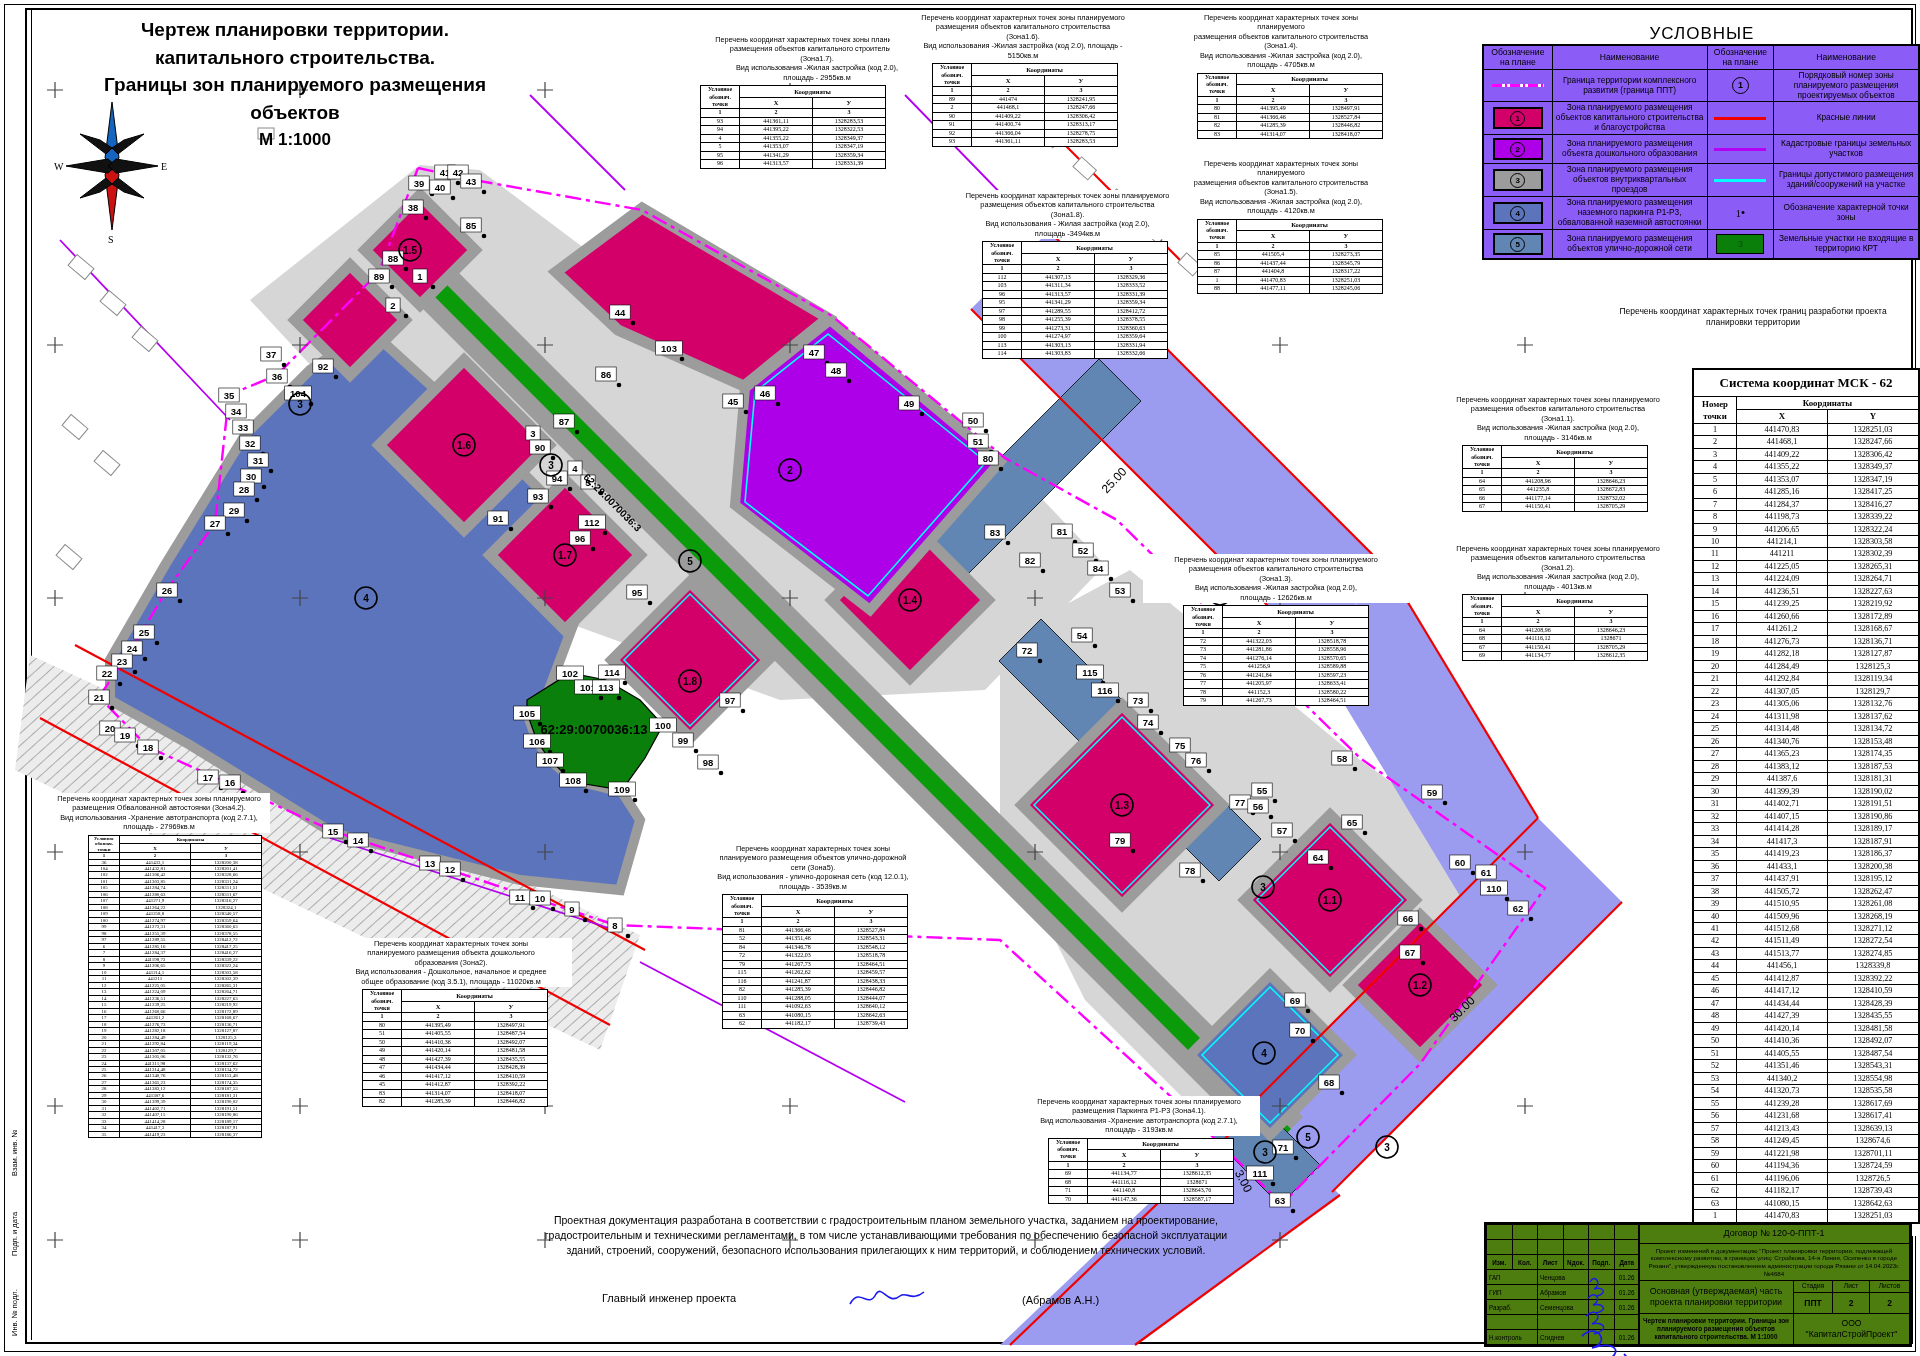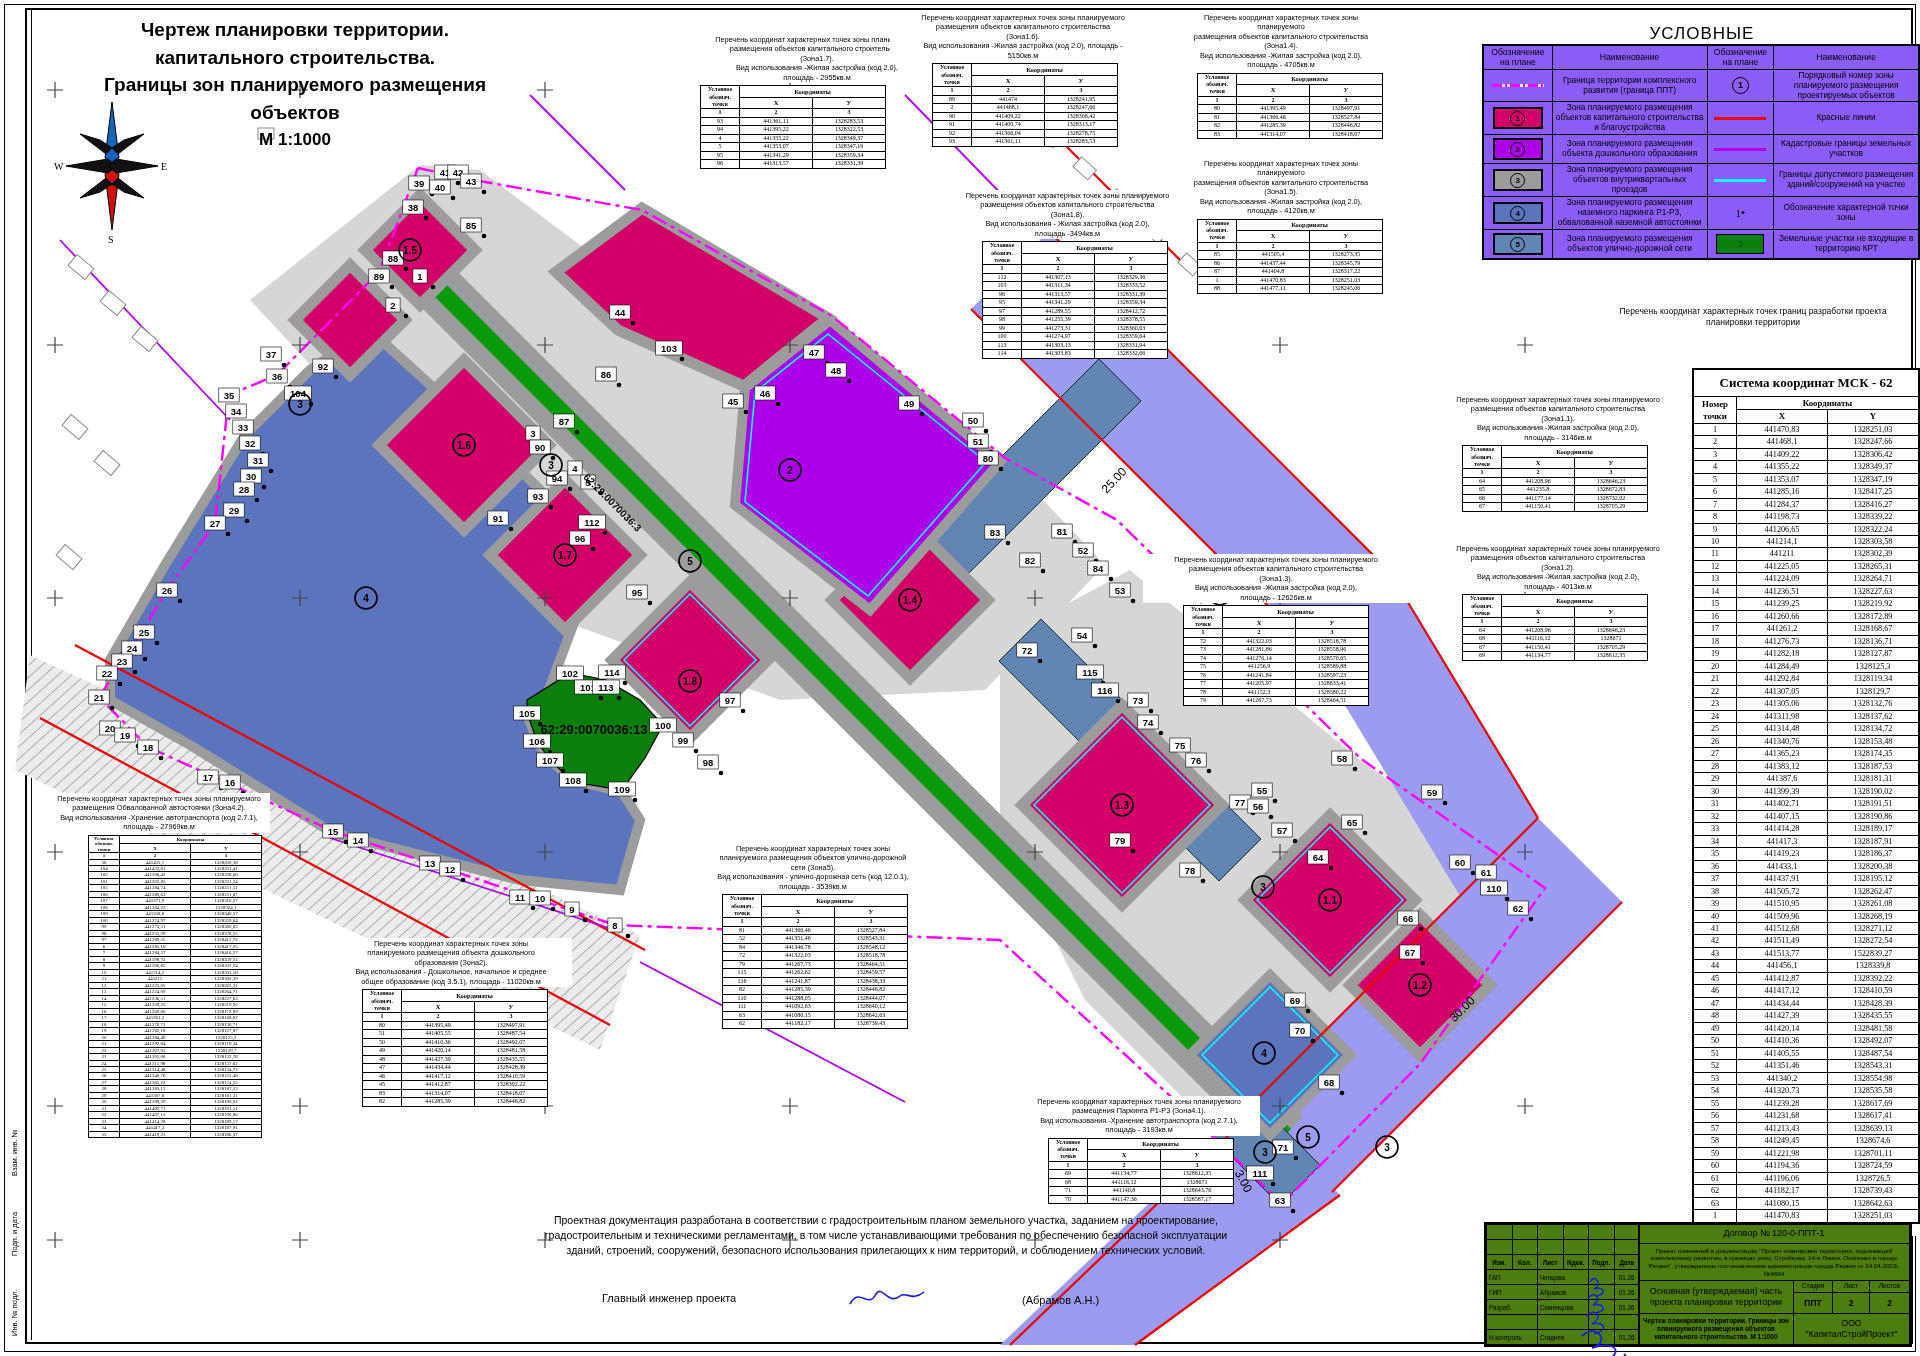--- a/index.html
+++ b/index.html
@@ -1217,21 +1217,21 @@
             <td>1328271,12</td>
           </tr>
           <tr>
             <td>42</td>
             <td>441511,49</td>
             <td>1328272,54</td>
           </tr>
           <tr>
             <td>43</td>
             <td>441513,77</td>
-            <td>1522839,27</td>
+            <td>1328274,85</td>
           </tr>
           <tr>
             <td>44</td>
             <td>441456,1</td>
             <td>1328339,8</td>
           </tr>
           <tr>
             <td>45</td>
             <td>441412,87</td>
             <td>1328392,22</td>

